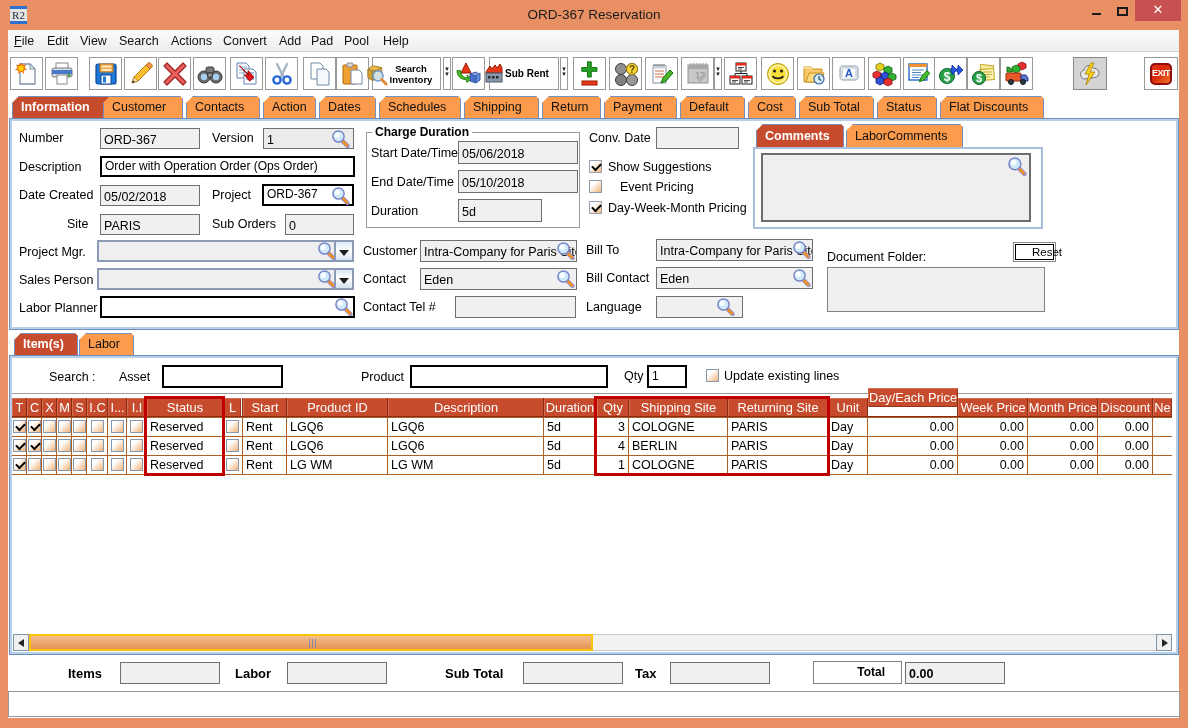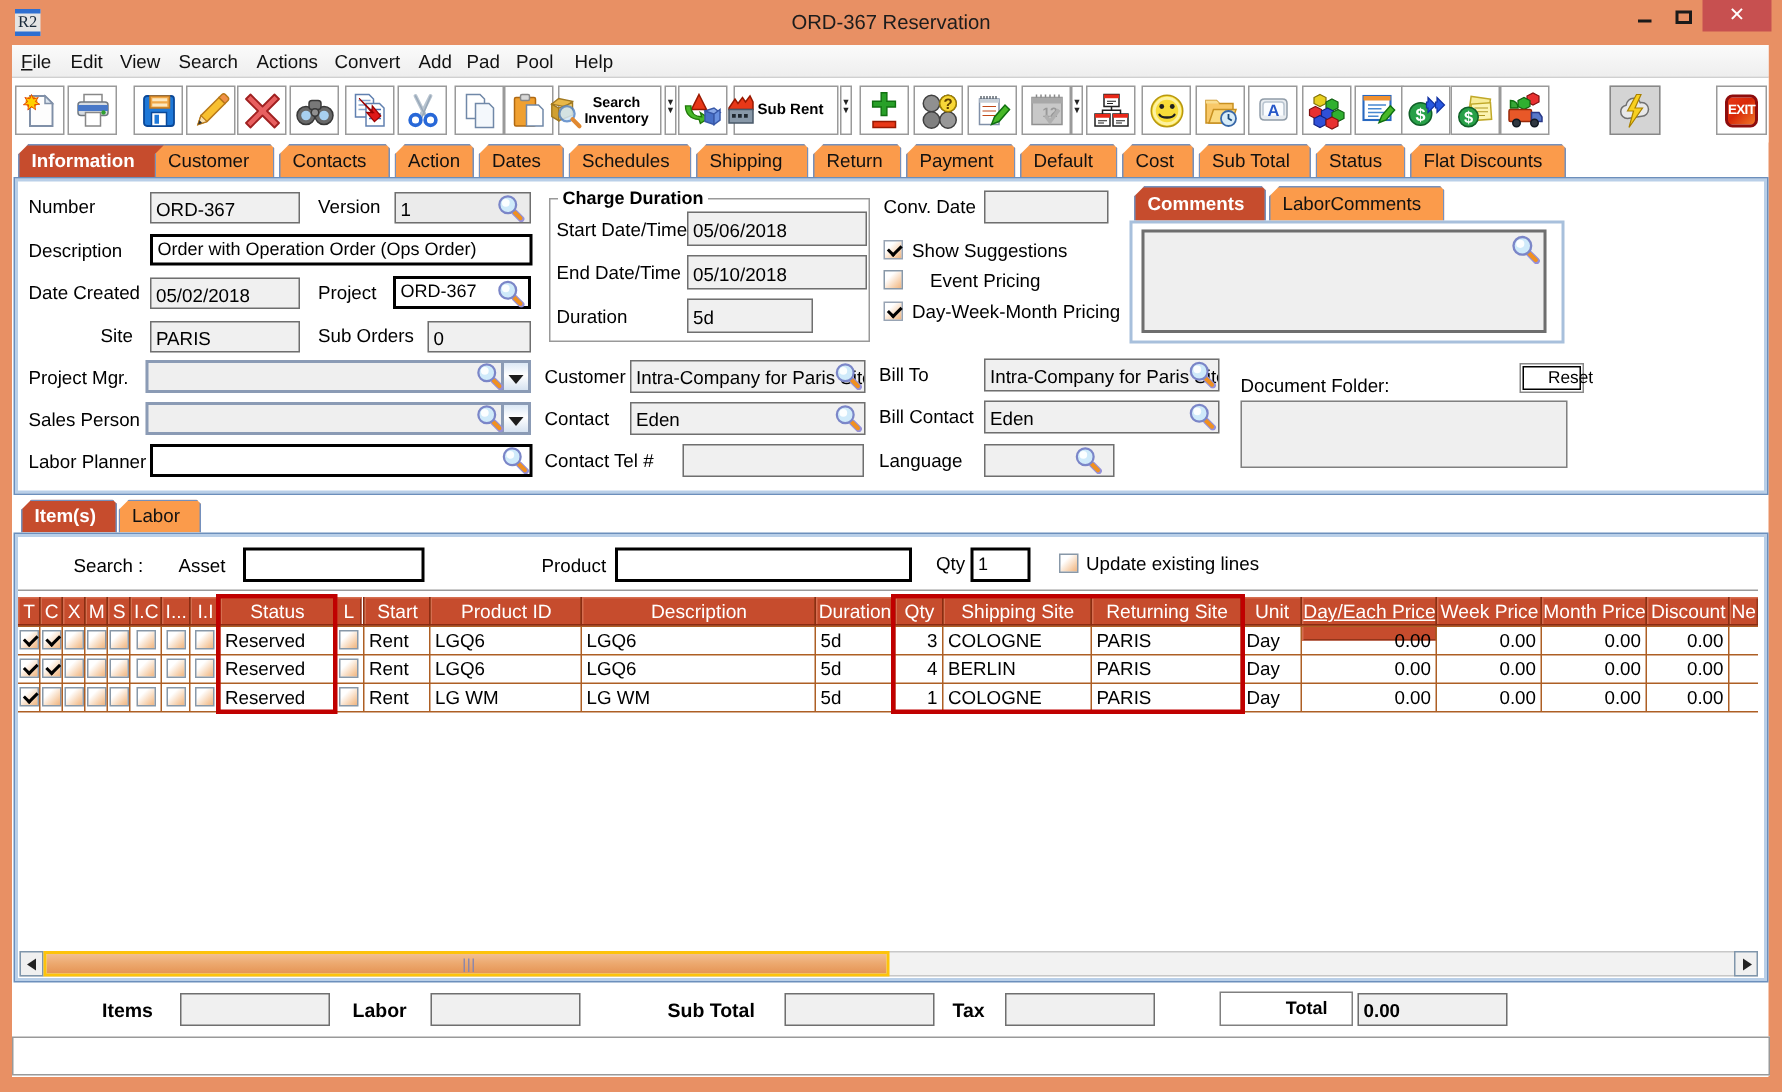--- a/index.html
+++ b/index.html
@@ -502,21 +502,21 @@
     <div class="th" style="left:147px; top:398px; width:76px; height:19px;">Status</div>
     <div class="th" style="left:224px; top:398px; width:17px; height:19px;">L</div>
     <div class="th" style="left:243px; top:398px; width:44px; height:19px;">Start</div>
     <div class="th" style="left:287px; top:398px; width:101px; height:19px;">Product ID</div>
     <div class="th" style="left:388px; top:398px; width:156px; height:19px;">Description</div>
     <div class="th" style="left:544px; top:398px; width:52px; height:19px;">Duration</div>
     <div class="th" style="left:597px; top:398px; width:32px; height:19px;">Qty</div>
     <div class="th" style="left:629px; top:398px; width:99px; height:19px;">Shipping Site</div>
     <div class="th" style="left:728px; top:398px; width:100px; height:19px;">Returning Site</div>
     <div class="th" style="left:828px; top:398px; width:40px; height:19px;">Unit</div>
-    <div class="th" style="left:868px; top:398px; width:90px; height:29px;text-decoration:underline;">Day/Each Price</div>
+    <div class="th" style="left:868px; top:388px; width:90px; height:19px;">Day/Each Price</div>
     <div class="th" style="left:958px; top:398px; width:70px; height:19px;">Week Price</div>
     <div class="th" style="left:1028px; top:398px; width:70px; height:19px;">Month Price</div>
     <div class="th" style="left:1098px; top:398px; width:55px; height:19px;">Discount</div>
     <div class="th" style="left:1153px; top:398px; width:19px; height:19px;">Ne</div>
     <div class="cb chk" style="left:13px; top:420px;"></div>
     <div class="cb chk" style="left:28px; top:420px;"></div>
     <div class="cb" style="left:43px; top:420px;"></div>
     <div class="cb" style="left:58px; top:420px;"></div>
     <div class="cb" style="left:73px; top:420px;"></div>
     <div class="cb" style="left:91px; top:420px;"></div>

